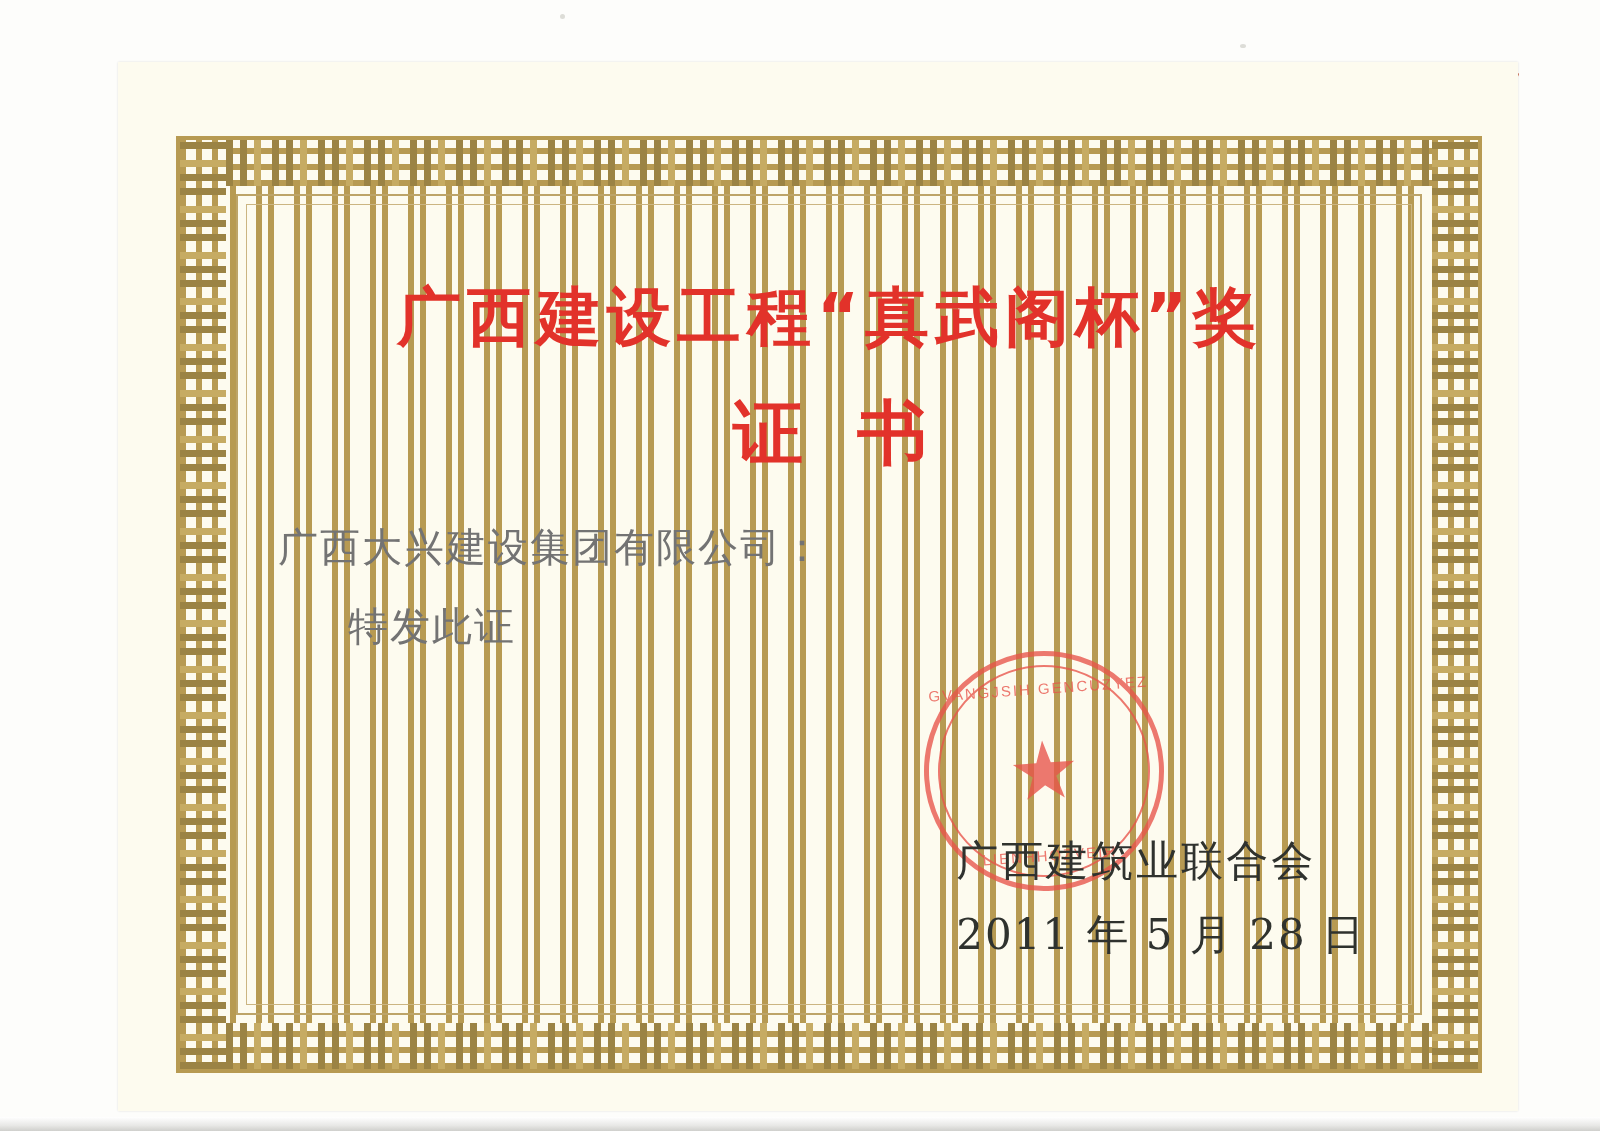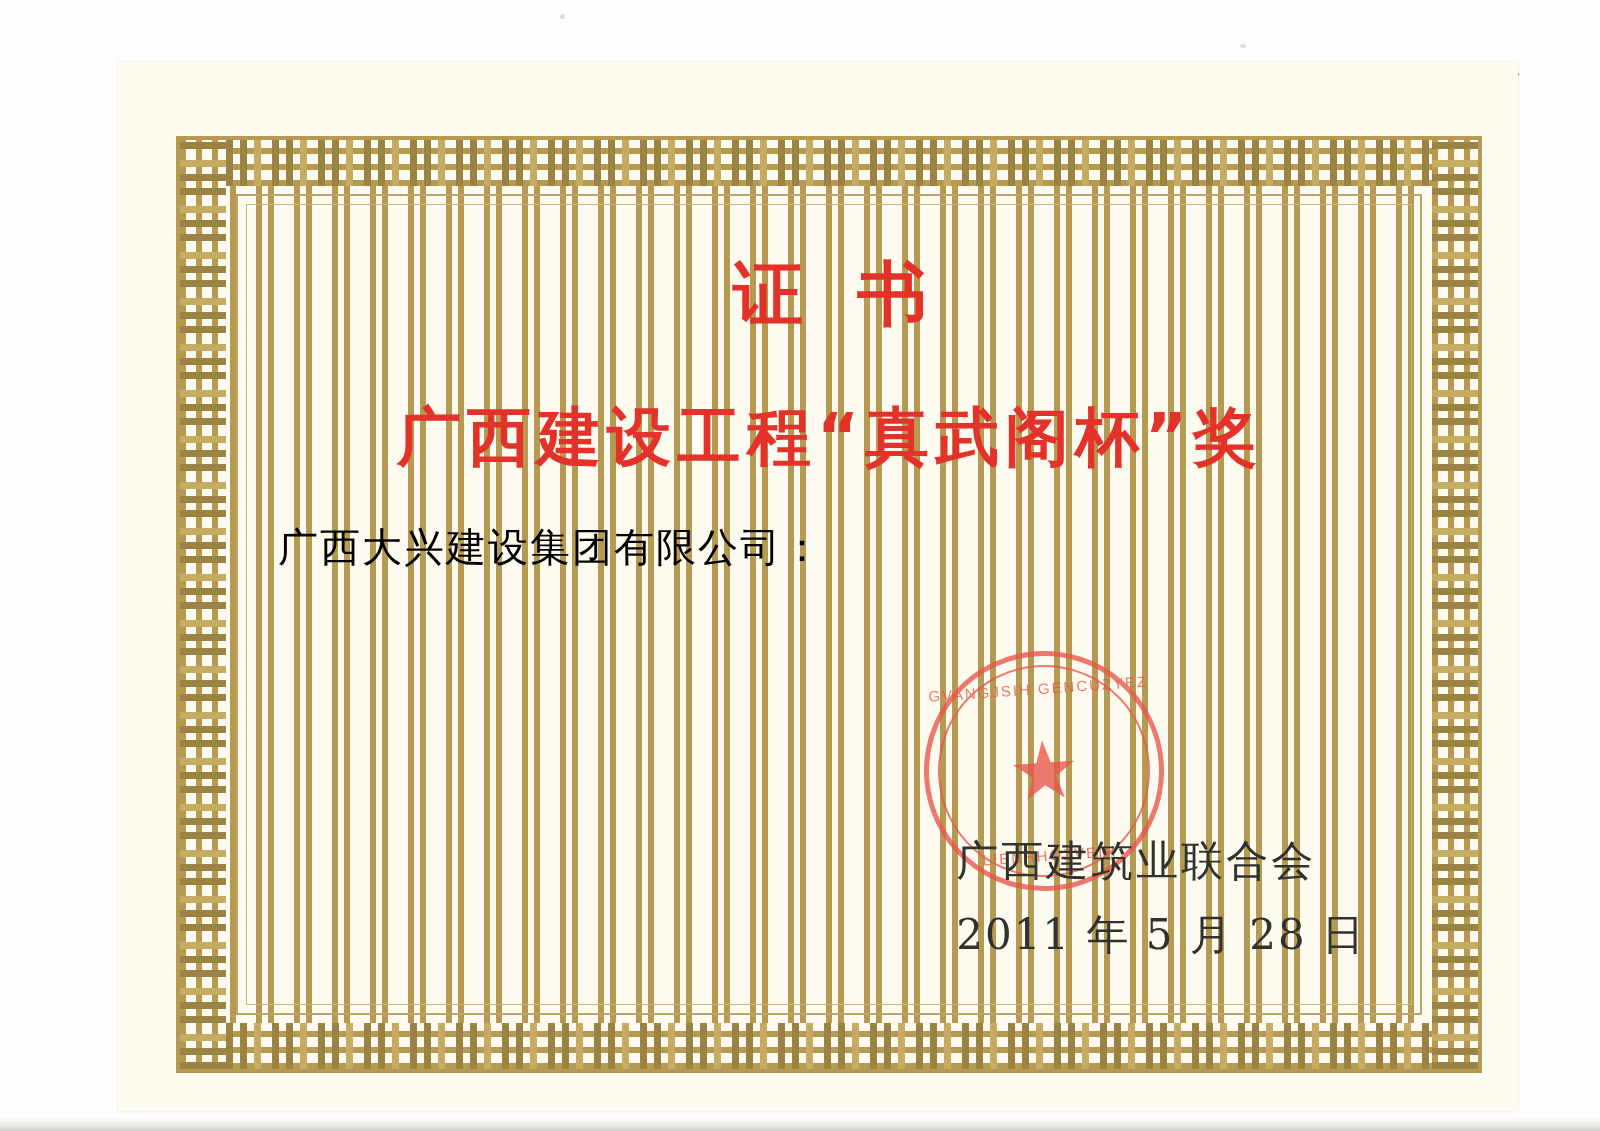--- a/index.html
+++ b/index.html
@@ -151,21 +151,21 @@
     color: #e2322a;
     font-size: 70px;
     font-weight: bold;
     letter-spacing: 54px;
     margin-top: 26px;
     text-indent: 54px;
     font-family: "DejaVu Sans", sans-serif;
   }
 
   .body-line {
-    color: #000000;
+    color: #737373;
     font-size: 40px;
     line-height: 1.62;
     letter-spacing: 2px;
     font-family: "DejaVu Serif", serif;
   }
   #recipient {
     margin-top: 34px;
     margin-left: 10px;
   }
   #body-paragraph {
@@ -269,24 +269,25 @@
       <div class="band-edge band-h band-bottom"></div>
       <div class="band-edge band-v band-left"></div>
       <div class="band-edge band-v band-right"></div>
     </div>
 
     <div class="inner-rule-1"></div>
     <div class="inner-rule-2"></div>
 
     <div id="content">
 
+      <div id="award-title">广西建设工程“真武阁杯”奖</div>
       <div id="award-subtitle">证书</div>
-      <div id="award-title">广西建设工程“真武阁杯”奖</div>
 
       <div id="recipient" class="body-line">广西大兴建设集团有限公司：</div>
+      <div id="issue-note" class="body-line">特发此证</div>
 
       <div id="official-seal">
         <div class="seal-inner-ring"></div>
         <div class="seal-text-top">GVANGJSIH GENCUZYEZ</div>
         <div class="seal-star">
             <span>★</span>
           </div>
         <div class="seal-text-bottom">LIENHHOZVEIH</div>
       </div>
 

